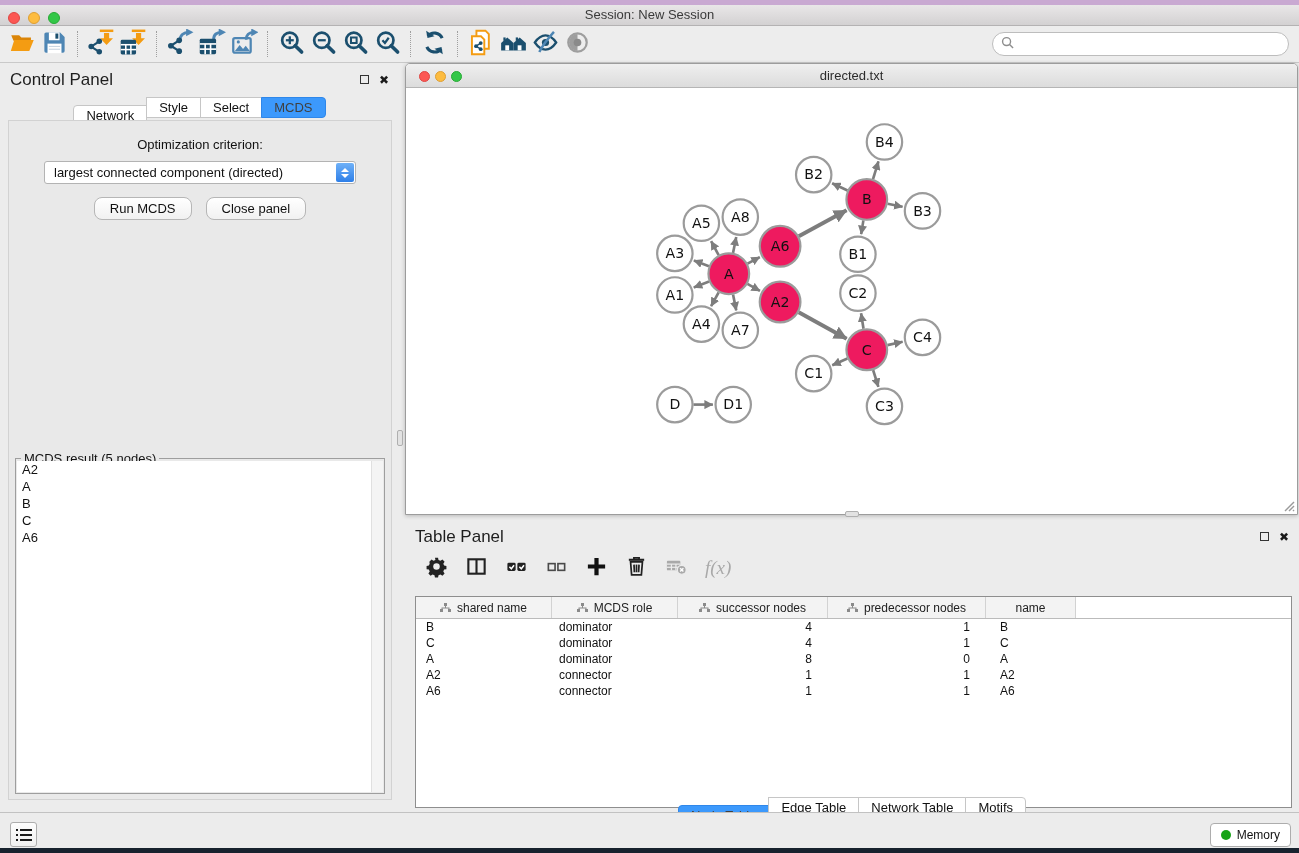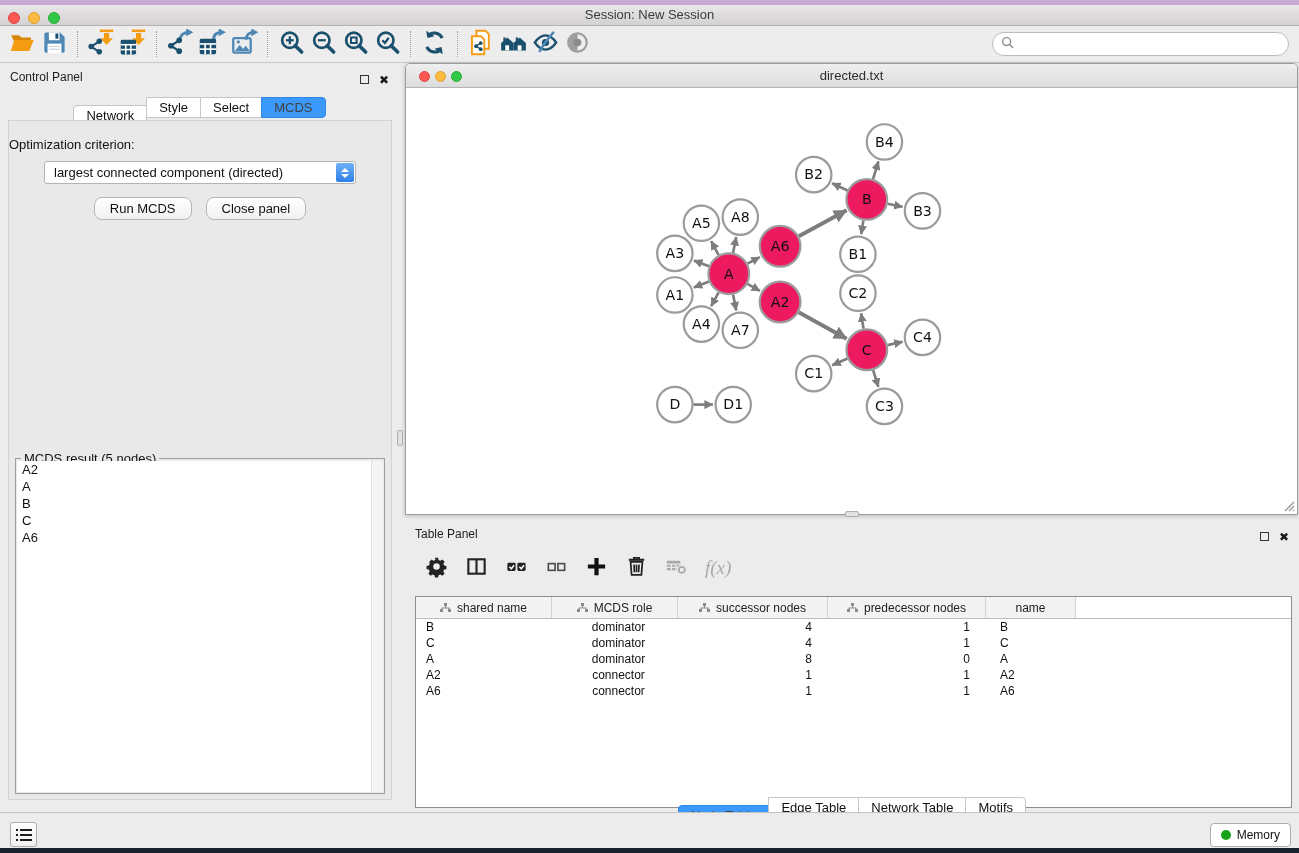--- a/index.html
+++ b/index.html
@@ -31,37 +31,37 @@
   .tsep { width:0; height:26px; border-left:1px dotted #9F9F9F; margin:0 7px; }
   .searchbox {
     margin-left:auto; width:297px; height:24px; background:#fff;
     border:1px solid #BDBDBD; border-radius:12px; display:flex; align-items:center; padding:0 8px;
   }
   .searchbox svg { width:13px; height:13px; flex:0 0 auto; }
   .searchbox input { border:none; outline:none; background:transparent; flex:1; font-size:12px; margin-left:5px; font-family:"Liberation Sans",sans-serif; }
   
   .control-panel { position:absolute; left:0; top:63px; width:399px; height:749px; }
   .panel-header { position:relative; height:27px; }
-  .panel-header .ptitle { position:absolute; left:10px; top:7px; font-size:12px; color:#1e1e1e; }
+  .panel-header .ptitle { position:absolute; left:10px; top:7px; font-size:17px; color:#1e1e1e; }
   .panel-icons { position:absolute; right:10px; top:7px; display:flex; gap:10px; align-items:center; }
   .float-sq { width:9px; height:9px; border:1.5px solid #333; display:inline-block; }
   .close-x::before { content:"✖"; font-size:12px; color:#1a1a1a; font-family:"DejaVu Sans",sans-serif; }
   .tabs-row { display:flex; justify-content:center; margin-top:7px; }
   .tab {
     height:21px; line-height:19px; padding:0 12px; font-size:13px; background:#fff;
     border:1px solid #C6C6C6; margin-left:-1px; color:#111; cursor:default;
   }
   .tab:first-child { border-radius:4px 0 0 4px; margin-left:0;margin-top:8px; }
   .tab:last-child { border-radius:0 4px 4px 0; }
   .tab.selected { background:#3C99FC; border-color:#2F87EA; color:#404040; }
   .cp-body {
     position:absolute; left:8px; right:7px; top:57px; bottom:12px;
     border:1px solid #D2D2D2; background:#E9E9E9;
   }
-  .opt-label { text-align:left; margin-top:16px; font-size:13px; color:#111; }
+  .opt-label { text-align:center; margin-top:16px; font-size:13px; color:#111; }
   .selectbox {
     position:relative; width:312px; height:23px; margin:9px auto 0 auto; background:#fff;
     border:1px solid #B3B3B3; border-radius:3px; font-size:13px; line-height:21px; padding-left:9px; color:#111;
   }
   .stepper {
     position:absolute; right:1px; top:1px; bottom:1px; width:18px; border-radius:2px;
     background:linear-gradient(#6FB1F8,#2E7FE8); display:flex; flex-direction:column; align-items:center; justify-content:center; gap:2px;
   }
   .stepper i { width:0; height:0; border-left:4px solid transparent; border-right:4px solid transparent; display:block; }
   .stepper .up { border-bottom:4px solid #fff; }
@@ -104,21 +104,21 @@
   .fx { font-family:"Liberation Serif", serif; font-style:italic; font-size:19px; color:#A9A9A9; }
   .dtable { position:absolute; left:10px; top:76px; width:877px; height:212px; background:#fff; border:1px solid #8E8E8E; overflow:hidden; }
   .thead { display:flex; height:22px; background:#F3F3F3; border-bottom:1px solid #BBB; }
   .th {
     display:flex; align-items:center; justify-content:center; gap:6px;
     font-size:12px; color:#222; border-right:1px solid #D2D2D2; height:100%;
   }
   .th.filler { border-right:none; background:#fff; }
   .trow { display:flex; height:16px; align-items:center; }
   .td { font-size:12px; color:#111; overflow:hidden; white-space:nowrap; }
-  .td.l0 { padding-left:10px; } .td.l1 { padding-left:7px;text-align:center; }
+  .td.l0 { padding-left:10px; } .td.l1 { padding-left:7px; }
   .td.r { text-align:right; padding-right:16px; }
   .td.l4 { padding-left:14px; }
   .tp-tabs { position:absolute; left:0; right:0; top:270px; display:flex; justify-content:center; }
   
   .statusbar { position:absolute; left:0; top:812px; width:100%; height:36px; border-top:1px solid #C2C2C2; background:#ECECEC; }
   .list-btn {
     position:absolute; left:10px; top:9px; width:27px; height:25px;
     border:1px solid #ADADAD; border-radius:3px; background:linear-gradient(#FDFDFD,#EFEFEF);
     display:flex; align-items:center; justify-content:center;
   }

